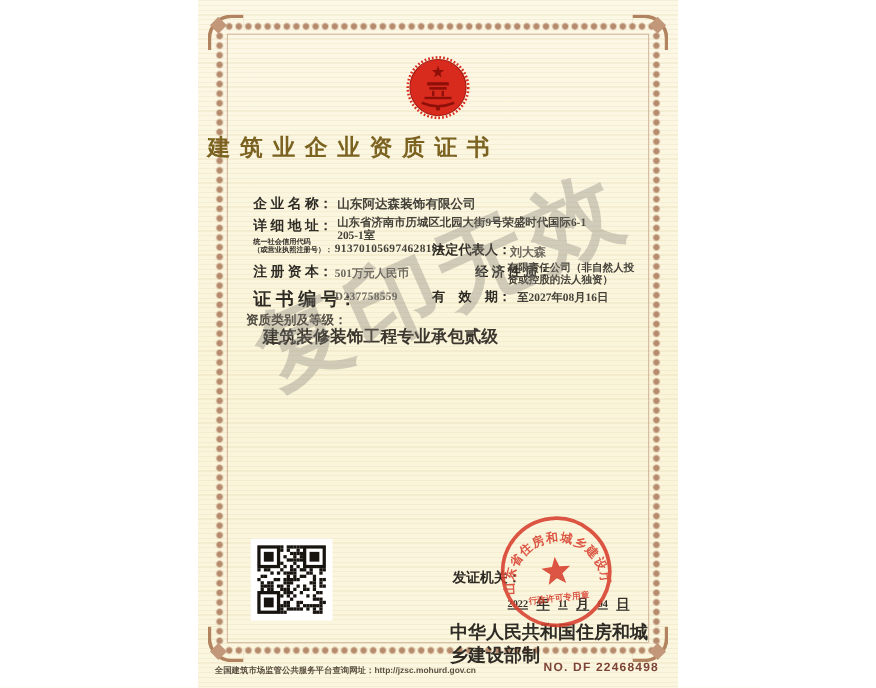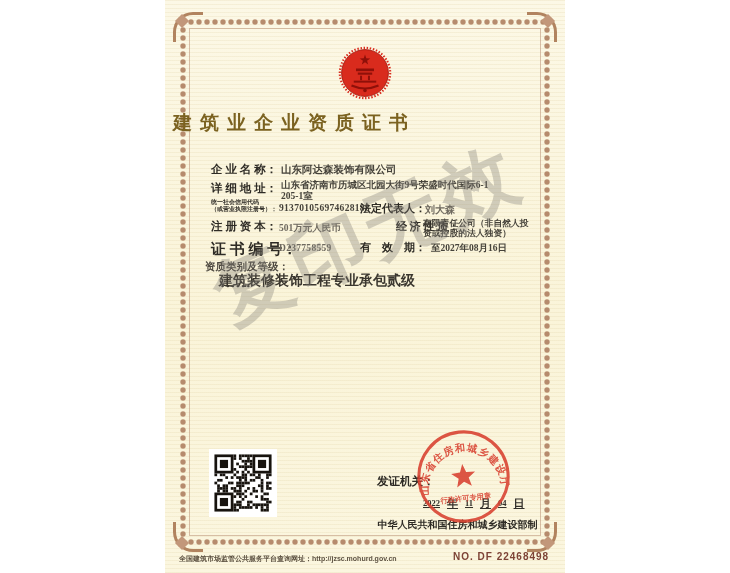--- a/index.html
+++ b/index.html
@@ -75,22 +75,22 @@
     pointer-events:none;z-index:3;
   }
 
   
   #qr{position:absolute;left:44px;top:449px;width:68px;height:68px;background:#ffffff;z-index:2;}
   #issuer{left:212px;top:474px;font-size:11.5px;z-index:4;}
   #seal{position:absolute;left:250px;top:428px;width:97px;height:97px;transform:rotate(-6deg);opacity:.88;z-index:5;}
   #dateRow{position:absolute;left:255px;top:496px;display:flex;align-items:center;z-index:4;color:#33302a;text-decoration:underline;}
   #dateRow .num{font-size:8.5px;font-weight:bold;margin:0 3px 1px 3px;}
   #dateRow .unit{font-size:11px;font-weight:bold;margin:0 4px;}
-  #madeBy{position:absolute;left:210px;top:518px;width:165px;text-align:center;
-    font-size:10px;font-weight:bold;color:#2e2b25;z-index:4;}
+  #madeBy{position:absolute;left:210px;top:518px;width:165px;
+    font-size:15px;font-weight:bold;color:#2e2b25;z-index:4;}
 
   
   #footerUrl{position:absolute;left:14px;top:554px;font-size:7px;color:#5d5242;
     font-family:"Liberation Sans","DejaVu Sans",sans-serif;font-weight:bold;}
   #footerSerial{position:absolute;left:288px;top:551px;font-size:10px;font-weight:bold;
     letter-spacing:1px;color:#7d4336;font-family:"Liberation Sans","DejaVu Sans",sans-serif;}
 </style>
 </head>
 <body>
 

